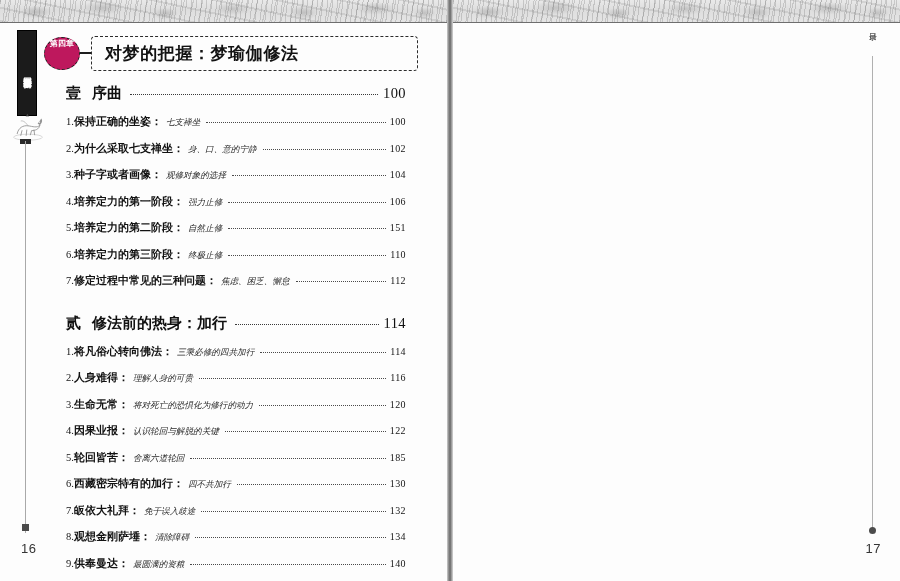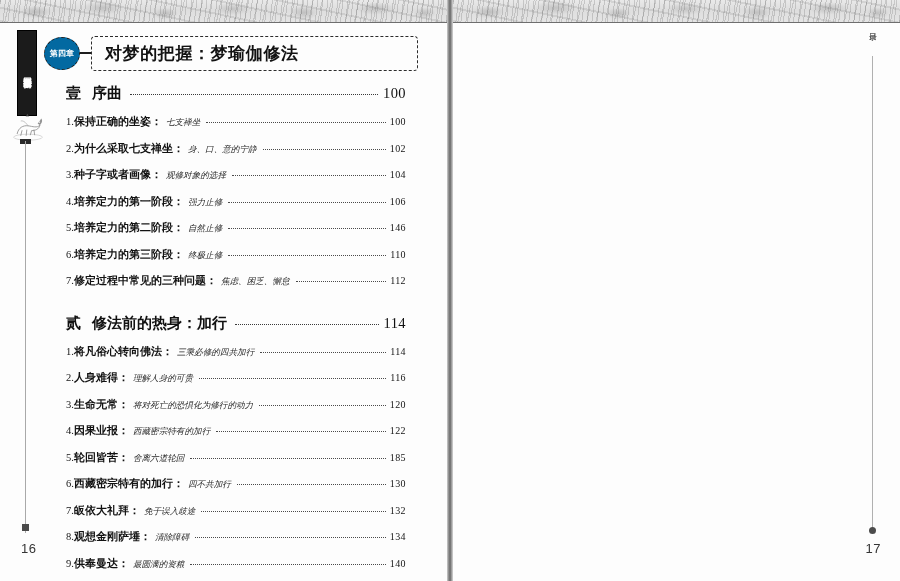--- a/index.html
+++ b/index.html
@@ -51,22 +51,22 @@
   .deco-rule{position:absolute;left:25px;top:141px;width:1px;height:392px;background:#a9a9a9;}
   .deco-cap{position:absolute;left:20px;top:139px;width:11px;height:5px;background:#2a2a2a;}
   .pgnum{position:absolute;font-size:13px;color:#353535;letter-spacing:.5px;
     font-family:Liberation Sans, sans-serif;}
   .pgnum.l{left:21px;top:541px;}
   .pgdot{position:absolute;left:22px;top:524px;width:7px;height:7px;background:#4a4a4a;}
 
   
   .chapter-head{position:absolute;left:44px;top:36px;width:372px;height:34px;}
   .chap-badge{position:absolute;left:0;top:1px;width:34px;height:31px;border-radius:50%;
-    background:#0369a1;border:1.4px dashed #1d1d1d;
-    display:flex;align-items:center;justify-content:center;}
+    background:#be185d;border:1.4px dashed #1d1d1d;
+    display:flex;align-items:flex-start;justify-content:center;}
   .chap-badge span{color:#fff;font-size:8px;font-weight:700;letter-spacing:.2px;
     font-family:"DejaVu Sans","Liberation Sans",sans-serif;white-space:nowrap;}
   .chap-dash{position:absolute;left:36px;top:16px;width:11px;height:2px;background:#1d1d1d;}
   .chap-title-box{position:absolute;left:47px;top:0;width:325px;height:33px;
     border:1.6px dashed #2b2b2b;border-radius:4px;display:flex;align-items:center;}
   .chap-title{padding-left:13px;font-size:17px;font-weight:700;color:#121212;letter-spacing:.6px;
     font-family:"DejaVu Sans","Liberation Sans",sans-serif;}
 
   
   .toc{position:absolute;top:84px;width:340px;}
@@ -174,21 +174,21 @@
         <span class="t1">培养定力的第一阶段：</span>
         <span class="t2">强力止修</span>
         <span class="lead"></span>
         <span class="pg">106</span>
       </div>
       <div class="item">
         <span class="idx">5.</span>
         <span class="t1">培养定力的第二阶段：</span>
         <span class="t2">自然止修</span>
         <span class="lead"></span>
-        <span class="pg">146</span>
+        <span class="pg">151</span>
       </div>
       <div class="item">
         <span class="idx">6.</span>
         <span class="t1">培养定力的第三阶段：</span>
         <span class="t2">终极止修</span>
         <span class="lead"></span>
         <span class="pg">110</span>
       </div>
       <div class="item">
         <span class="idx">7.</span>
@@ -224,21 +224,21 @@
       <div class="item">
         <span class="idx">3.</span>
         <span class="t1">生命无常：</span>
         <span class="t2">将对死亡的恐惧化为修行的动力</span>
         <span class="lead"></span>
         <span class="pg">120</span>
       </div>
       <div class="item">
         <span class="idx">4.</span>
         <span class="t1">因果业报：</span>
-        <span class="t2">西藏密宗特有的加行</span>
+        <span class="t2">认识轮回与解脱的关键</span>
         <span class="lead"></span>
         <span class="pg">122</span>
       </div>
       <div class="item">
         <span class="idx">5.</span>
         <span class="t1">轮回皆苦：</span>
         <span class="t2">舍离六道轮回</span>
         <span class="lead"></span>
         <span class="pg">185</span>
       </div>

